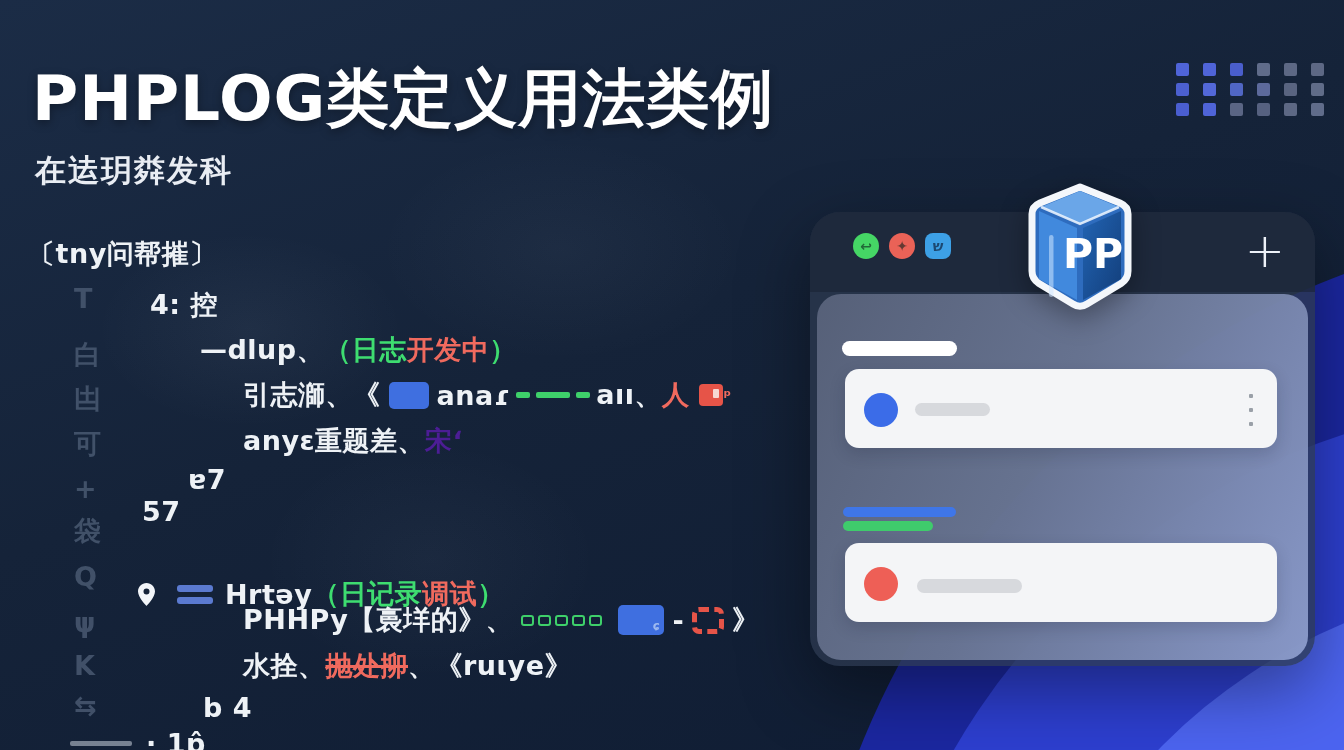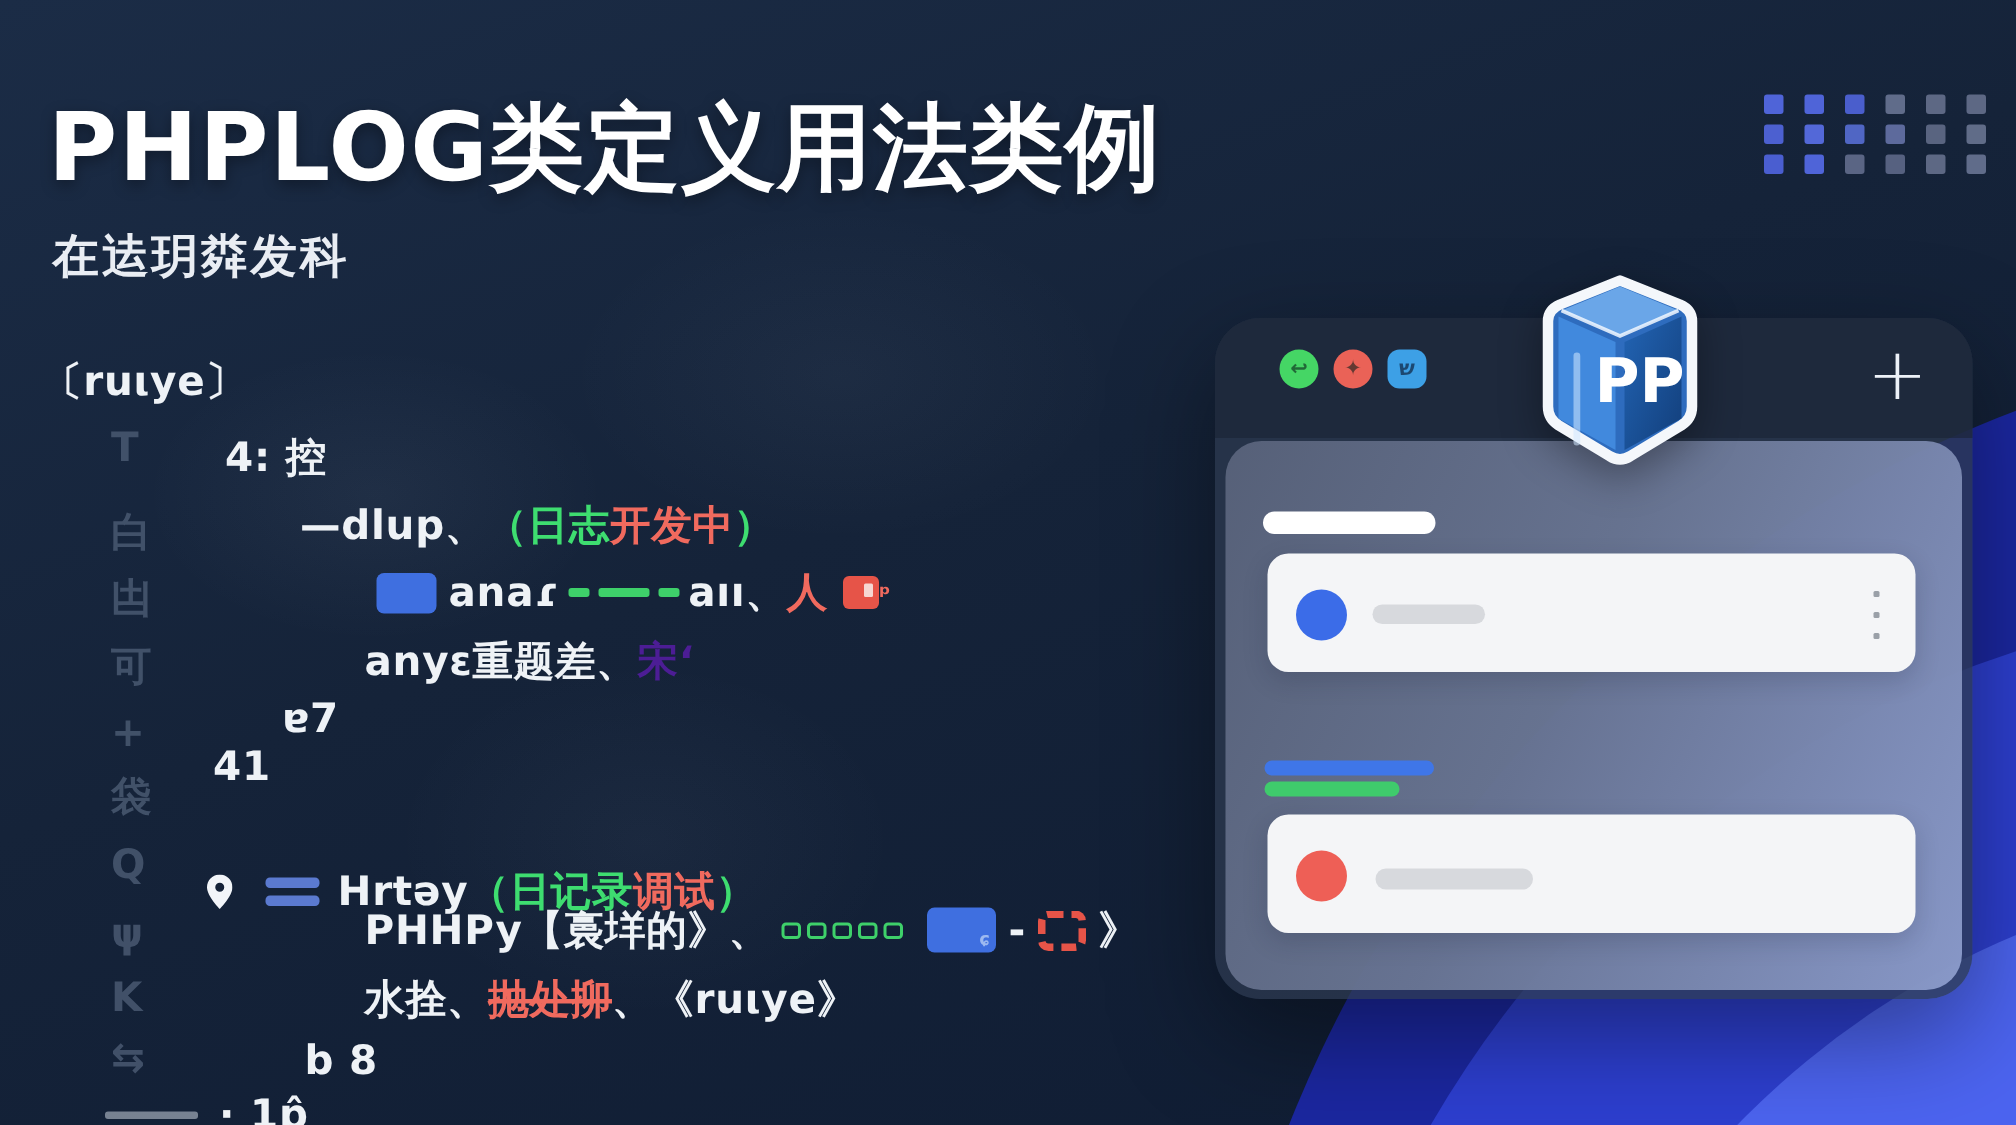--- a/index.html
+++ b/index.html
@@ -148,32 +148,33 @@
     <span class="side-ic" style="top: 473px;">+</span>
     <span class="side-ic" style="top: 513px;">袋</span>
     <span class="side-ic" style="top: 561px;">Q</span>
     <span class="side-ic" style="top: 607px;">ψ</span>
     <span class="side-ic" style="top: 650px;">K</span>
     <span class="side-ic" style="top: 690px;">⇆</span>
   </div>
 
 <div id="code-block">
     <div class="code-line" style="top: 236px; left: 28px;">
-      <span class="seg w">〔ruιye〕 </span>
+      <span class="seg w">〔tny问帮摧〕 </span>
     </div>
     <div class="code-line" style="top: 287px; left: 150px;">
       <span class="seg w">4: 控</span>
     </div>
     <div class="code-line" style="top: 332px; left: 200px;">
       <span class="seg w">—dlup、</span>
       <span class="seg g">（日志</span>
       <span class="seg r">开发中</span>
       <span class="seg g">）</span>
     </div>
     <div class="code-line" style="top: 377px; left: 243px;">
+      <span class="seg w">引志溮、《</span>
       <span class="tok-chip"></span>
       <span class="seg w">anaɾ</span>
       <span class="tok-dashes">
         <i style="width: 14px;"></i>
         <i style="width: 34px;"></i>
         <i style="width: 14px;"></i>
       </span>
       <span class="seg w">aıı、</span>
       <span class="seg r">人</span>
       <span class="tok-redchip">
@@ -182,21 +183,21 @@
       <span class="seg supr">ᵖ</span>
     </div>
     <div class="code-line" style="top: 423px; left: 243px; text-align: center;">
       <span class="seg w">anyɛ重题差、</span>
       <span class="seg p">宋ʻ</span>
     </div>
     <div class="code-line" style="top: 464px; left: 188px;">
       <span class="seg w">ɐ7</span>
     </div>
     <div class="code-line" style="top: 496px; left: 142px;">
-      <span class="seg w">41</span>
+      <span class="seg w">57</span>
     </div>
     <div class="code-line" style="top: 576px; left: 138px; text-align: center;">
       <span class="tok-pin">
         <svg width="17" height="23" viewBox="0 0 17 23">
           <path d="M8.5 0 C3.8 0 0 3.8 0 8.5 C0 14.5 8.5 23 8.5 23 S17 14.5 17 8.5 C17 3.8 13.2 0 8.5 0 Z M8.5 11.5 a3 3 0 1 1 0 -6 a3 3 0 0 1 0 6 Z" fill="#f2f5f9"></path>
         </svg>
       </span>
       <span class="tok-bluebars">
         <i></i>
         <i></i>
@@ -221,21 +222,21 @@
       <span class="seg w">-</span>
       <span class="tok-reddash"></span>
       <span class="seg w">》</span>
     </div>
     <div class="code-line" style="top: 648px; left: 243px;">
       <span class="seg w">水拴、</span>
       <span class="seg rs">抛处㧕</span>
       <span class="seg w">、《ruιye》</span>
     </div>
     <div class="code-line" style="top: 692px; left: 203px;">
-      <span class="seg w">b 8</span>
+      <span class="seg w">b 4</span>
     </div>
     <div class="code-line" style="top: 728px; left: 70px;">
       <span class="tok-grayline"></span>
       <span class="seg w">· 1ɒ̂</span>
     </div>
   </div>
 
 <div id="app-window">
   <div id="window-topbar">
     <span id="tl-green" class="tl" style="background: rgb(69, 214, 101);">↩</span>

